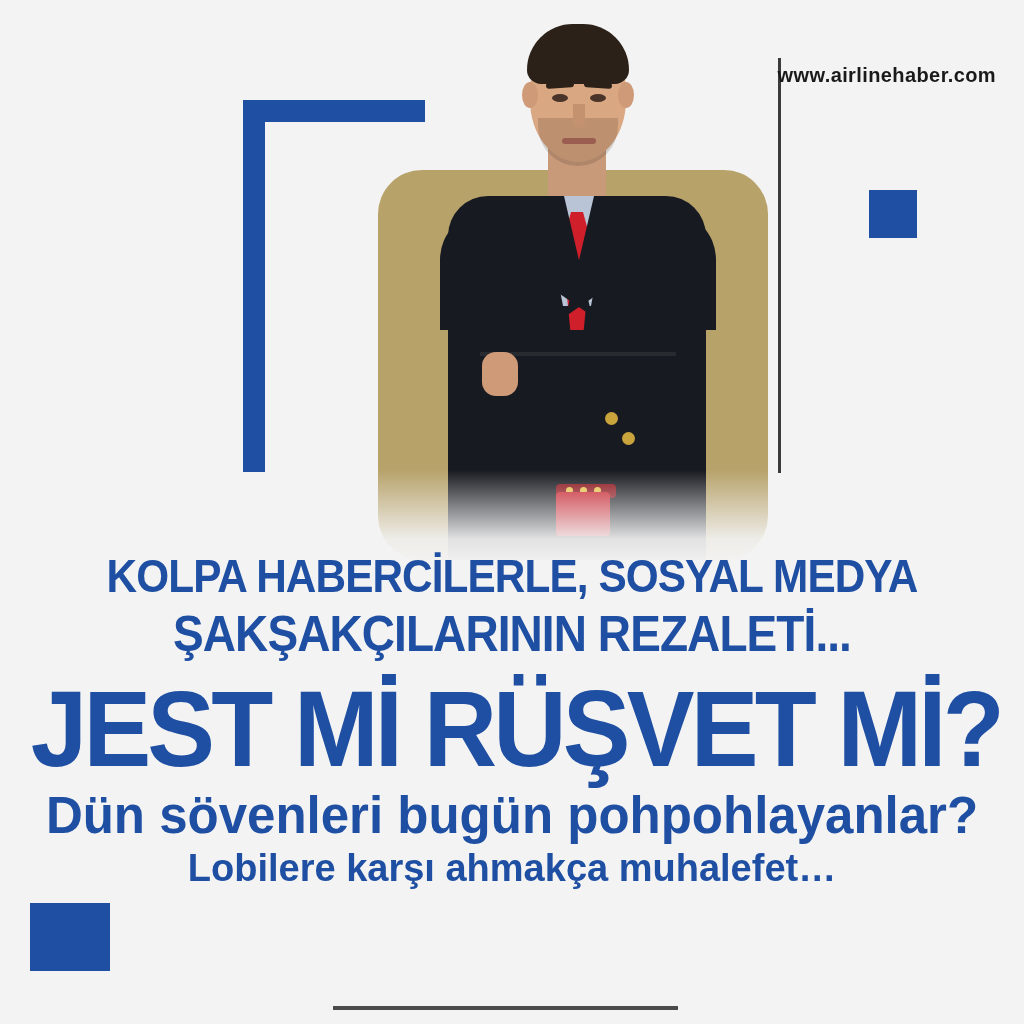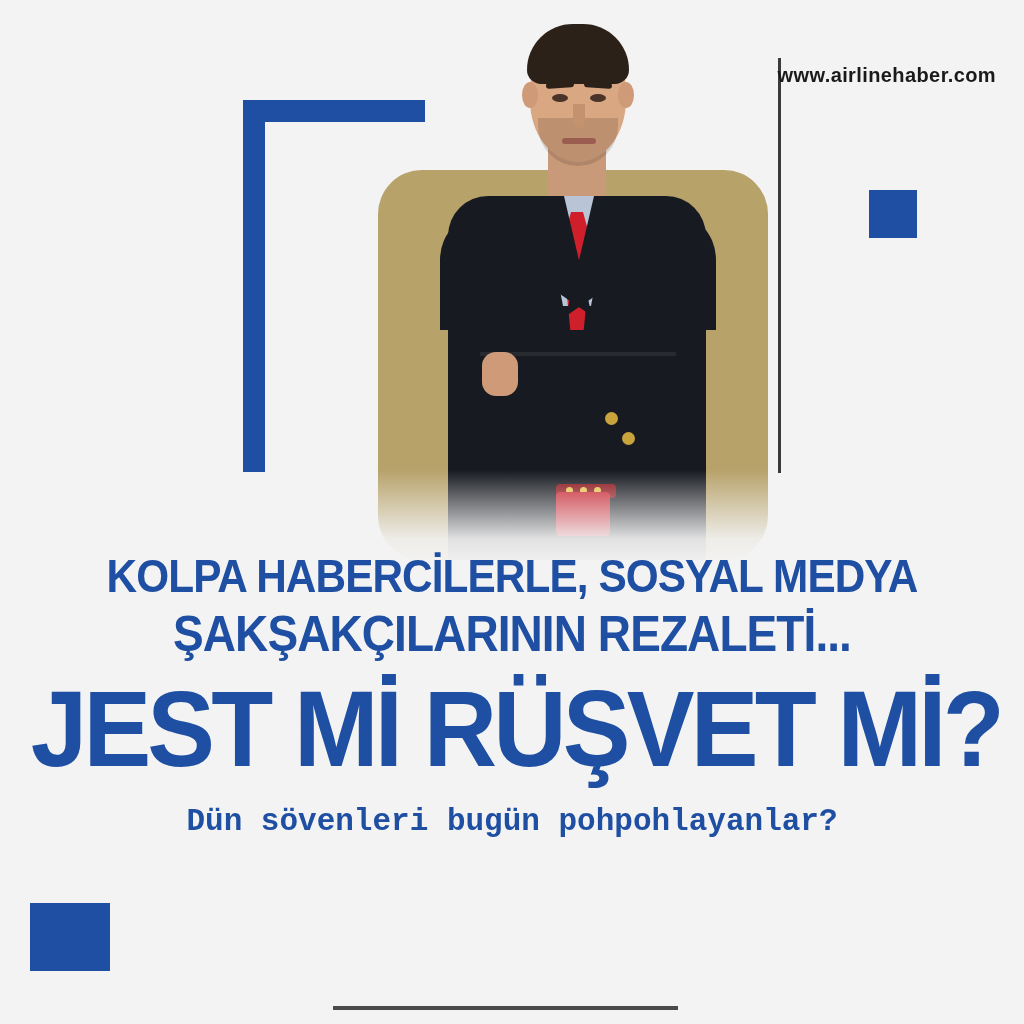--- a/index.html
+++ b/index.html
@@ -195,26 +195,25 @@
     font-family: "Liberation Sans", sans-serif;
     font-weight: bold;
     font-size: 108px;
     line-height: 118px;
     letter-spacing: -4px;
     transform: scaleX(0.94);
     margin-top: 6px;
     white-space: nowrap;
   }
   .sub-1 {
-    font-size: 31px;
+    font-size: 51px;
     font-weight: bold;
     line-height: 52px;
-    margin-top: 8px;
-    white-space: nowrap;
-    font-family: Liberation Mono, monospace;
+    margin-top: 2px;
+    white-space: nowrap;
   }
   .sub-2 {
     font-size: 38px;
     font-weight: bold;
     line-height: 52px;
     white-space: nowrap;
   }
   .sub-3 {
     font-size: 29px;
     font-weight: bold;
@@ -269,15 +268,16 @@
       <div class="pocket-red"></div>
     </div>
     <div class="photo-fade"></div>
   </div>
 
   <div class="headline-block">
     <div class="kicker-1">KOLPA HABERCİLERLE, SOSYAL MEDYA</div>
     <div class="kicker-2">ŞAKŞAKÇILARININ REZALETİ...</div>
     <div class="big-title">JEST Mİ RÜŞVET Mİ?</div>
     <div class="sub-1">Dün sövenleri bugün pohpohlayanlar?</div>
+    <div class="sub-2">Lobilere karşı ahmakça muhalefet…</div>
   </div>
 
 </div>
 
 </body></html>

